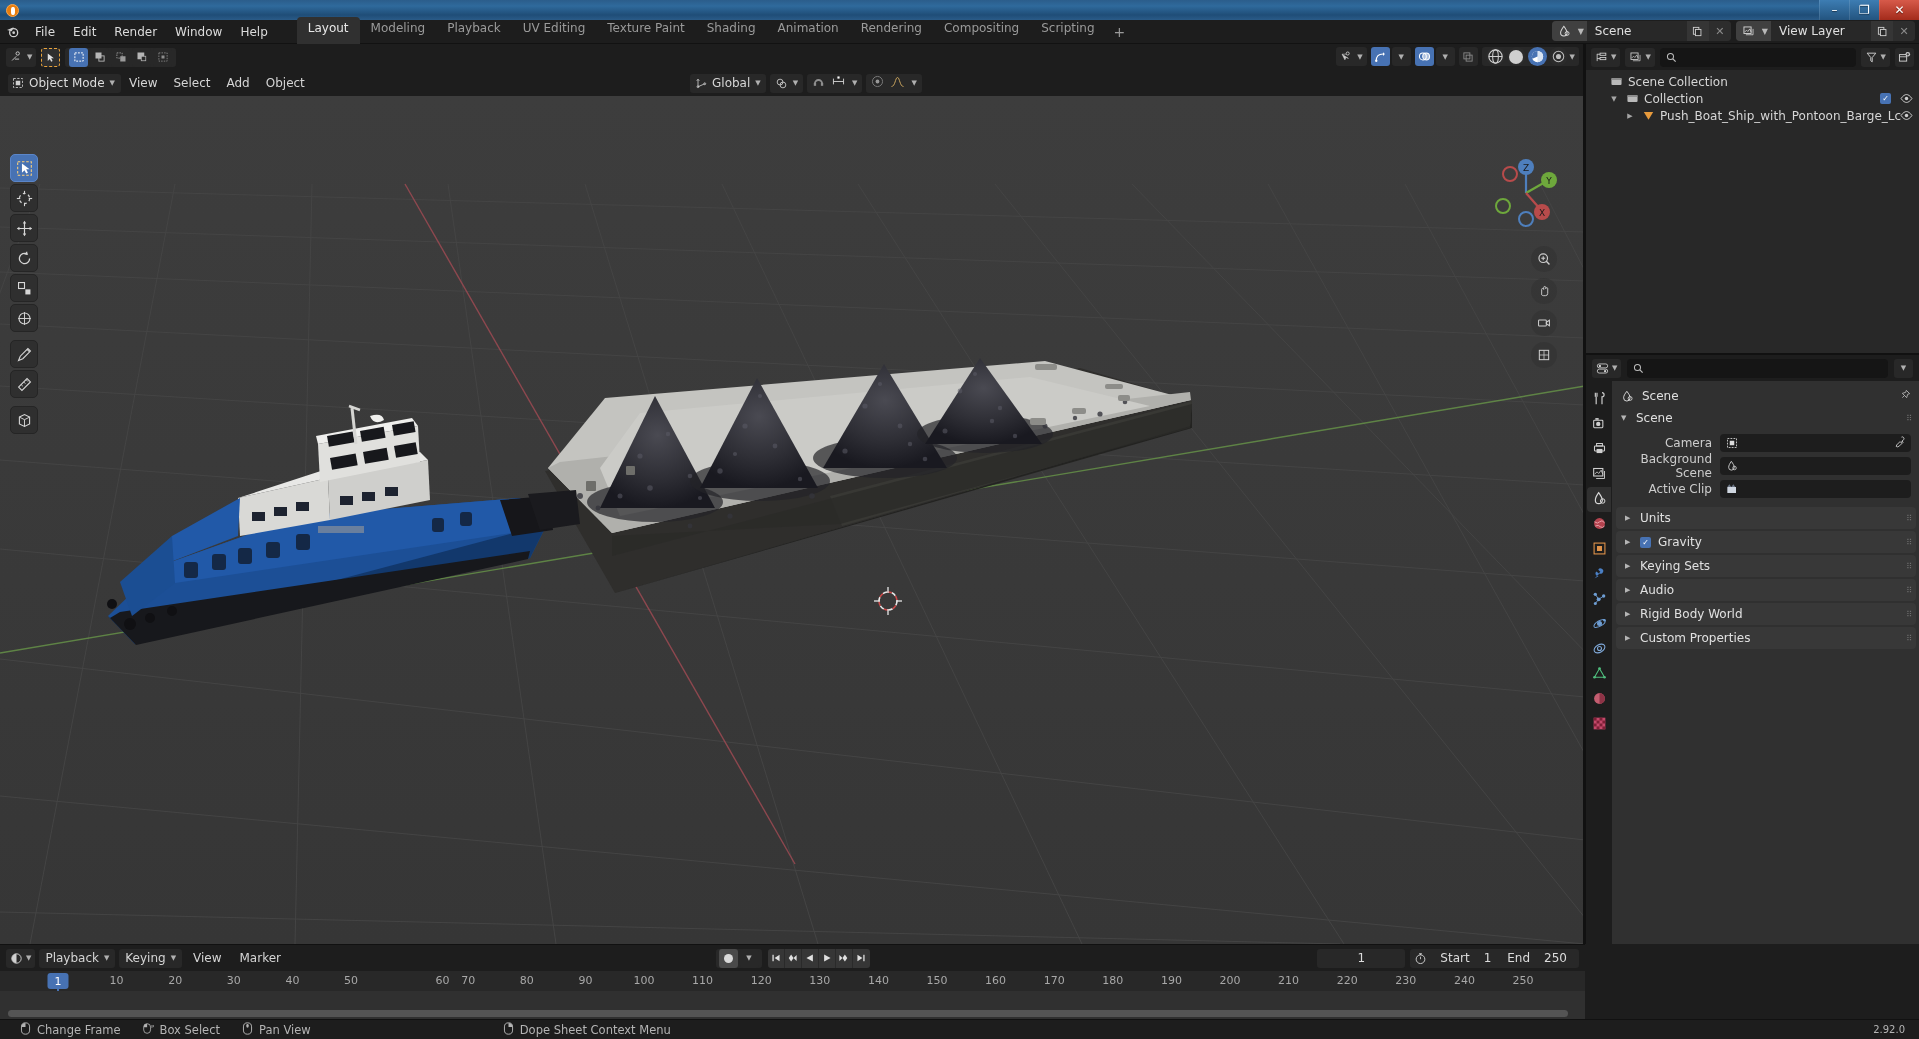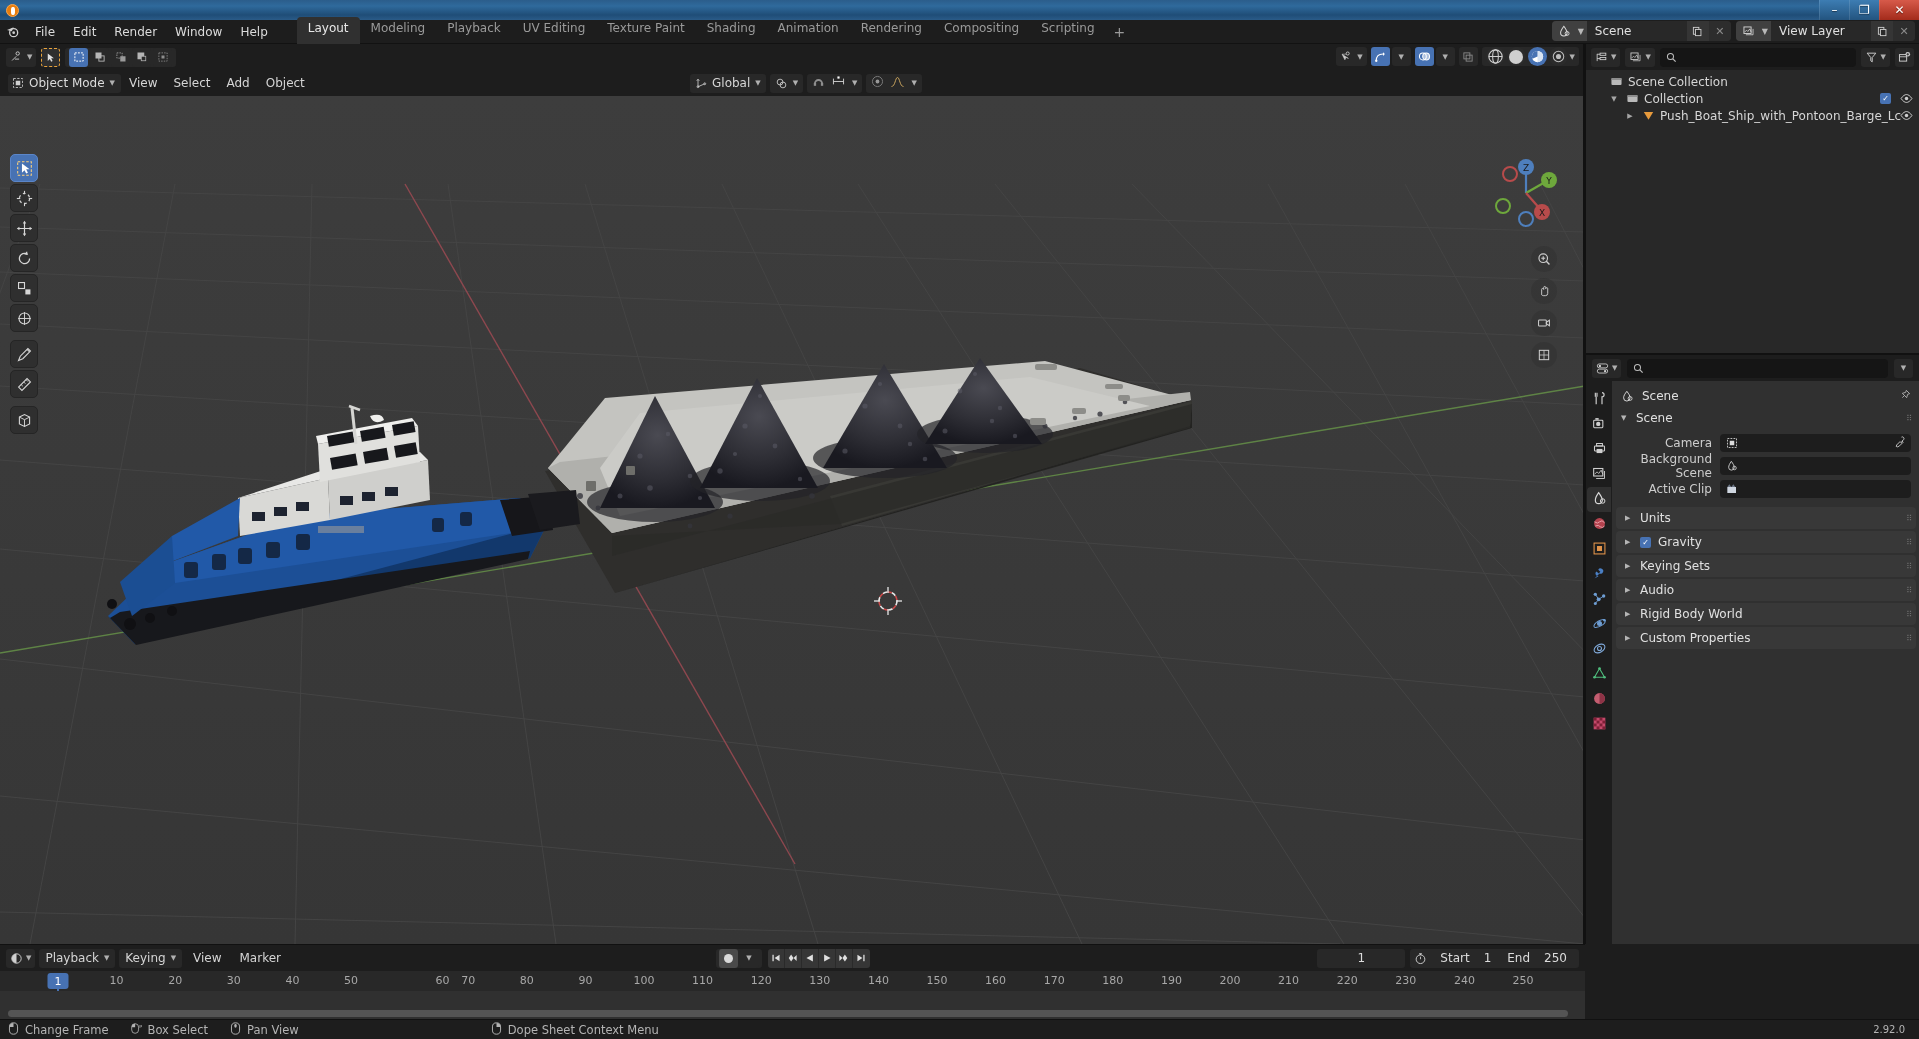--- a/index.html
+++ b/index.html
@@ -209,21 +209,21 @@
   .tick { position:absolute; top:3px; font-size:11px; color:#a8a8a8; transform:translateX(-50%); }
   .playhead { position:absolute; top:2px; height:16px; background:#4772b3; border-radius:3px; color:#fff; font-size:11px;
     display:flex; align-items:center; justify-content:center; padding:0 7px; transform:translateX(-50%); }
   .playhead-line { position:absolute; top:18px; width:2px; height:29px; background:#4772b3; transform:translateX(-50%); }
   .tl-track { position:absolute; top:46px; left:0; width:1585px; height:29px; background:#303030; }
   .tl-scrollbar { position:absolute; bottom:3px; left:8px; height:7px; background:#545454; border-radius:4px; }
 
   
   .statusbar {
     position:absolute; left:0; top:1019px; width:1919px; height:20px; background:#1d1d1d;
-    display:flex; align-items:center; padding-left:8px; gap:0;
+    display:flex; align-items:center; padding-left:20px; gap:0;
     border-top:1px solid #111;
   }
   .status-item { display:flex; align-items:center; gap:5px; font-size:11.5px; color:#b4b4b4; margin-right:22px; }
   .mouse-ico { width:11px; height:13px; }
   .version { position:absolute; right:14px; font-size:10px; color:#b4b4b4; }
 
   .vsplit { position:absolute; left:1583px; top:44px; width:3px; height:900px; background:#111; }
   .hsplit-out { position:absolute; left:1585px; top:353px; width:334px; height:3px; background:#111; }
 </style>
 </head>

